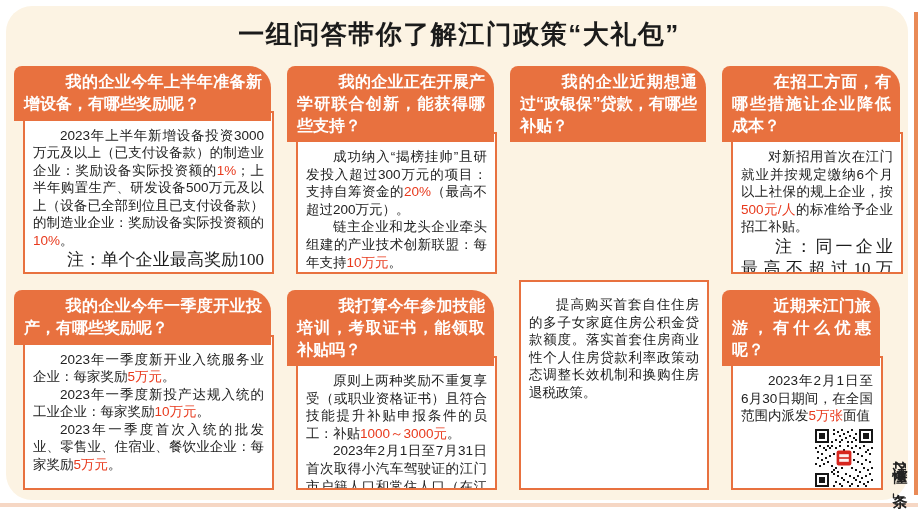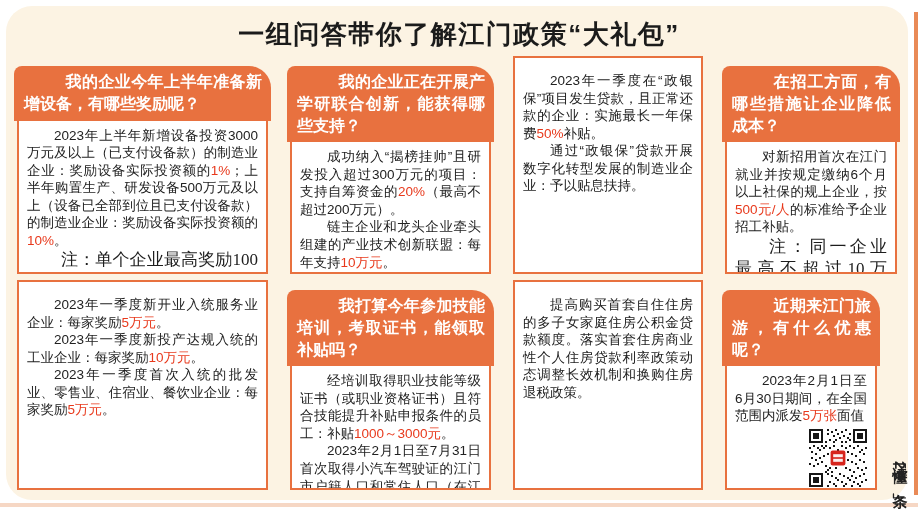--- a/index.html
+++ b/index.html
@@ -5,21 +5,21 @@
   * { margin:0; padding:0; box-sizing:border-box; }
   html,body { width:918px; height:509px; background:#ffffff; font-family:"Liberation Sans", sans-serif; }
   .stage { position:relative; width:918px; height:509px; overflow:hidden; background:#fff;padding-left:28px; }
   .page-panel { position:absolute; left:6px; top:6px; width:902px; height:494px; background:#FCF3E3; border-radius:26px; }
   .right-edge-strip { position:absolute; right:0; top:12px; width:4px; height:483px; background:#E98A57; }
   .bottom-edge-strip { position:absolute; left:0; bottom:2px; width:918px; height:4px; background:#F6D7C4; }
   .page-title { position:absolute; left:0; top:17px; width:918px; text-align:center; font-size:26px; font-weight:bold; color:#1b1b1b; letter-spacing:1.5px; }
   .cards { position:absolute; left:14px; top:66px; display:grid; grid-template-columns:257px 207px 196px 178px; grid-template-rows:208px 200px; column-gap:16px; row-gap:16px;gap:16px; }
   .card { position:relative; display:flex; flex-direction:column; }
   .card-header { position:relative; z-index:2; background:#E8713F; color:#fff; font-weight:bold; font-size:16px; line-height:1.36; padding:5px 9px 6px 10px; border-radius:8px 22px 0 0; text-indent:2.6em; text-align:justify; }
-  .card-body { position:relative; z-index:1; flex:1; background:#fff; border:2px solid #E8713F; width:calc(100% - 6px); margin:-10px 3px 0 3px; padding:14px 8px 6px 8px; overflow:hidden; }
+  .card-body { position:relative; z-index:1; flex:1; background:#fff; border:2px solid #E8713F; width:calc(100% - 6px); margin:-10px 3px 0 9px; padding:14px 8px 6px 8px; overflow:hidden; }
   .card-body p.para { font-size:13.5px; line-height:1.3; color:#212121; text-indent:2em; text-align:justify; }
   .card-body p.note { font-family:"Liberation Serif", serif; font-size:17px; color:#1d1d1d; }
   .hl { color:#E8391C; }
   
   .card--qr .card-header { width:calc(100% - 20px); }
   .card--qr .card-body { width:calc(100% - 26px); }
   .read-label { position:absolute; right:-9px; bottom:4px; writing-mode:vertical-rl; font-size:15px; font-weight:bold; color:#222; letter-spacing:2px; z-index:3; }
   .qr-float { float:right; display:flex; align-items:flex-end; gap:3px; margin:4px 0 0 5px; }
   .qr-scan { writing-mode:vertical-rl; font-size:12.5px; font-weight:bold; color:#222; letter-spacing:1px; line-height:1.1; }
   .qr-svg { width:58px; height:58px; display:block; background:#fff; }
@@ -45,46 +45,44 @@
 
     <div class="card">
       <div class="card-header">我的企业正在开展产学研联合创新，能获得哪些支持？</div>
       <div class="card-body">
           <p class="para"><span>成功纳入“揭榜挂帅”且研发投入超过300万元的项目：支持自筹资金的</span><span class="hl">20%</span><span>（最高不超过200万元）。</span></p>
           <p class="para"><span>链主企业和龙头企业牵头组建的产业技术创新联盟：每年支持</span><span class="hl">10万元</span><span>。</span></p>
         </div>
     </div>
 
     <div class="card">
-      <div class="card-body">
-          <p class="para"><span>2023年一季度在“政银保”项目发生贷款，且正常还款的企业：实施最长一年保费</span><span class="hl">50%</span><span>补贴。</span></p>
-          <p class="para"><span>通过“政银保”贷款开展数字化转型发展的制造业企业：予以贴息扶持。</span></p>
-        </div>
+      <div class="card-header">我的企业近期想通过“政银保”贷款，有哪些补贴？</div>
     </div>
 
     <div class="card">
       <div class="card-header">在招工方面，有哪些措施让企业降低成本？</div>
       <div class="card-body">
           <p class="para"><span>对新招用首次在江门就业并按规定缴纳6个月以上社保的规上企业，按</span><span class="hl">500元/人</span><span>的标准给予企业招工补贴。</span></p>
           <p class="para note"><span>注：同一企业最高不超过10万元。</span></p>
         </div>
     </div>
 
     <div class="card">
+      <div class="card-header">我的企业今年一季度开业投产，有哪些奖励呢？</div>
       <div class="card-body">
           <p class="para"><span>2023年一季度新开业入统服务业企业：每家奖励</span><span class="hl">5万元</span><span>。</span></p>
           <p class="para"><span>2023年一季度新投产达规入统的工业企业：每家奖励</span><span class="hl">10万元</span><span>。</span></p>
           <p class="para"><span>2023年一季度首次入统的批发业、零售业、住宿业、餐饮业企业：每家奖励</span><span class="hl">5万元</span><span>。</span></p>
         </div>
     </div>
 
     <div class="card">
       <div class="card-header">我打算今年参加技能培训，考取证书，能领取补贴吗？</div>
       <div class="card-body">
-          <p class="para"><span>经培训取得职业技能等级证书（或职业资格证书）且符合技能提升补贴申报条件的员工：补贴</span><span class="hl">1000～3000元</span><span>。</span></p>
+          <p class="para"><span>原则上两种奖励不重复享受（或职业资格证书）且符合技能提升补贴申报条件的员工：补贴</span><span class="hl">1000～3000元</span><span>。</span></p>
           <p class="para"><span>2023年2月1日至7月31日首次取得小汽车驾驶证的江门市户籍人口和常住人口（在江门市购买社保满1年及以上），给予一次性补助</span></p>
         </div>
     </div>
 
     <div class="card">
       <div class="card-body">
           <p class="para"><span>提高购买首套自住住房的多子女家庭住房公积金贷款额度。落实首套住房商业性个人住房贷款利率政策动态调整长效机制和换购住房退税政策。</span></p>
         </div>
     </div>
 

